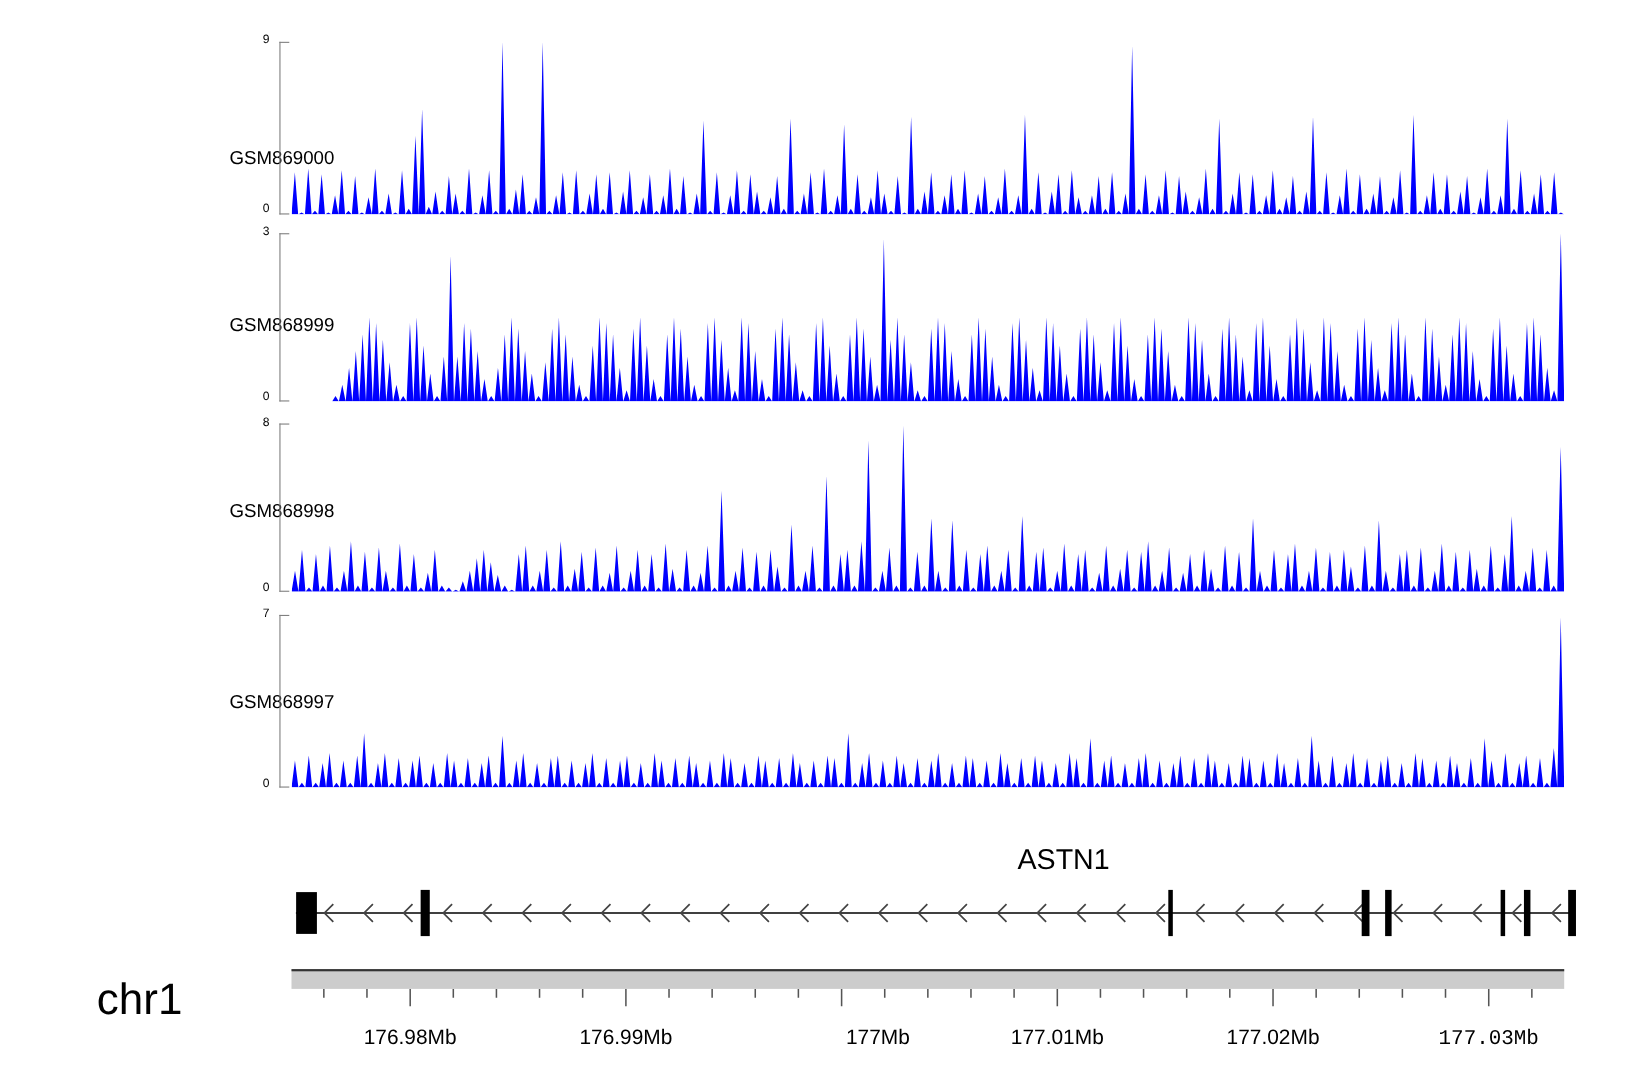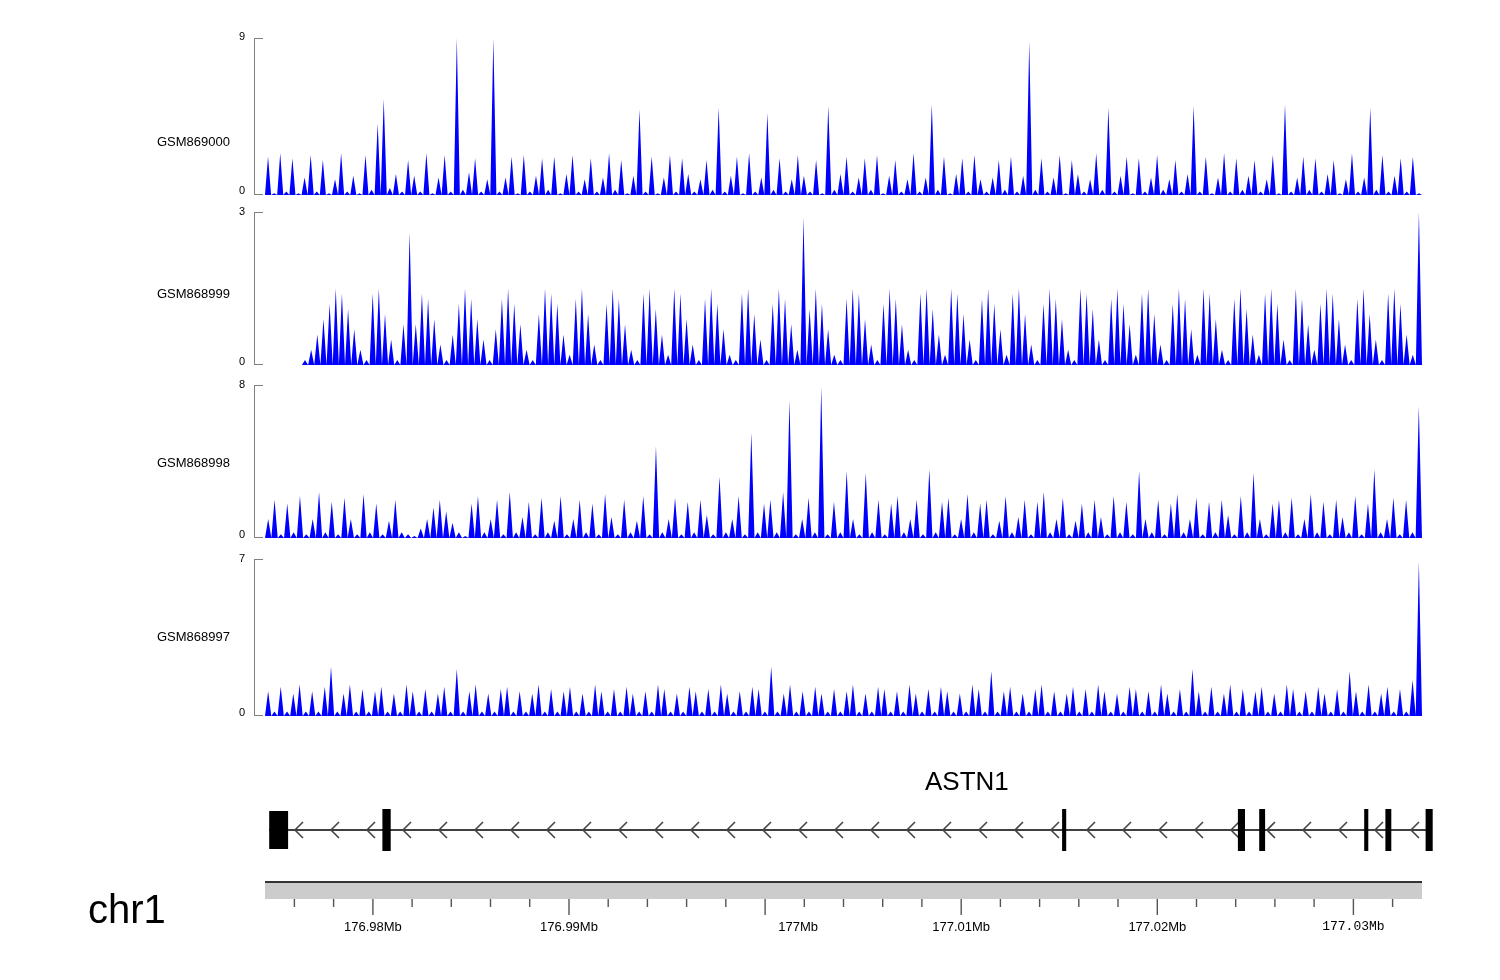--- a/index.html
+++ b/index.html
@@ -4,43 +4,43 @@
 <style>
   html,body{margin:0;padding:0;background:#ffffff;}
   body{width:1500px;height:980px;position:relative;
        font-family:"Liberation Sans","DejaVu Sans",sans-serif;
        -webkit-font-smoothing:antialiased;overflow:hidden;}
 
   .browser{position:absolute;left:0;top:0;width:1500px;height:980px;background:#fff;}
 
   
   .track{position:absolute;left:0;width:1500px;}
-  .track-label{position:absolute;right:1270px;white-space:nowrap;
-               font-size:13px;color:#000;text-align:right;line-height:1;}
+  .track-label{position:absolute;right:1196px;white-space:nowrap;
+               font-size:17px;color:#000;text-align:right;line-height:1;}
   .axis-bracket{position:absolute;border-left:1.6px solid #808080;
                 border-top:1.6px solid #808080;border-bottom:1.6px solid #808080;
                 width:9px;box-sizing:border-box;}
   .axis-max,.axis-min{position:absolute;font-size:11px;color:#000;
                       text-align:right;width:40px;line-height:1;}
   .plot{position:absolute;left:265px;width:1157px;overflow:hidden;}
   .plot svg{display:block;width:100%;height:100%;}
 
   
   .gene-track{position:absolute;left:0;top:760px;width:1500px;height:120px;}
   .gene-name{position:absolute;font-size:26px;color:#000;white-space:nowrap;}
   .gene-svg{position:absolute;left:255px;top:45px;width:1180px;height:50px;}
 
   
   .chr-label{position:absolute;left:88px;top:862px;font-size:40px;color:#000;line-height:1;margin-top:27px;}
   .ideogram{position:absolute;left:265px;top:881px;width:1157px;height:18px;
             background:#cccccc;border-top:2px solid #333;box-sizing:border-box;}
   .ruler{position:absolute;left:265px;top:899px;width:1157px;height:70px;}
   .ruler svg{display:block;}
-  .tick-label{position:absolute;font-size:13px;color:#000;white-space:nowrap;
-              transform:translateX(-50%);top:20px;}
+  .tick-label{position:absolute;font-size:19px;color:#000;white-space:nowrap;
+              transform:translateX(-50%);top:34px;}
 </style>
 </head>
 <body>
 
 <div class="browser">
 
   <div class="track" style="top:30px;height:165px;">
     <div class="track-label" style="top:105px;">GSM869000</div>
     <div class="axis-max" style="left:205px;top:1px;">9</div>
     <div class="axis-min" style="left:205px;top:155px;">0</div>

